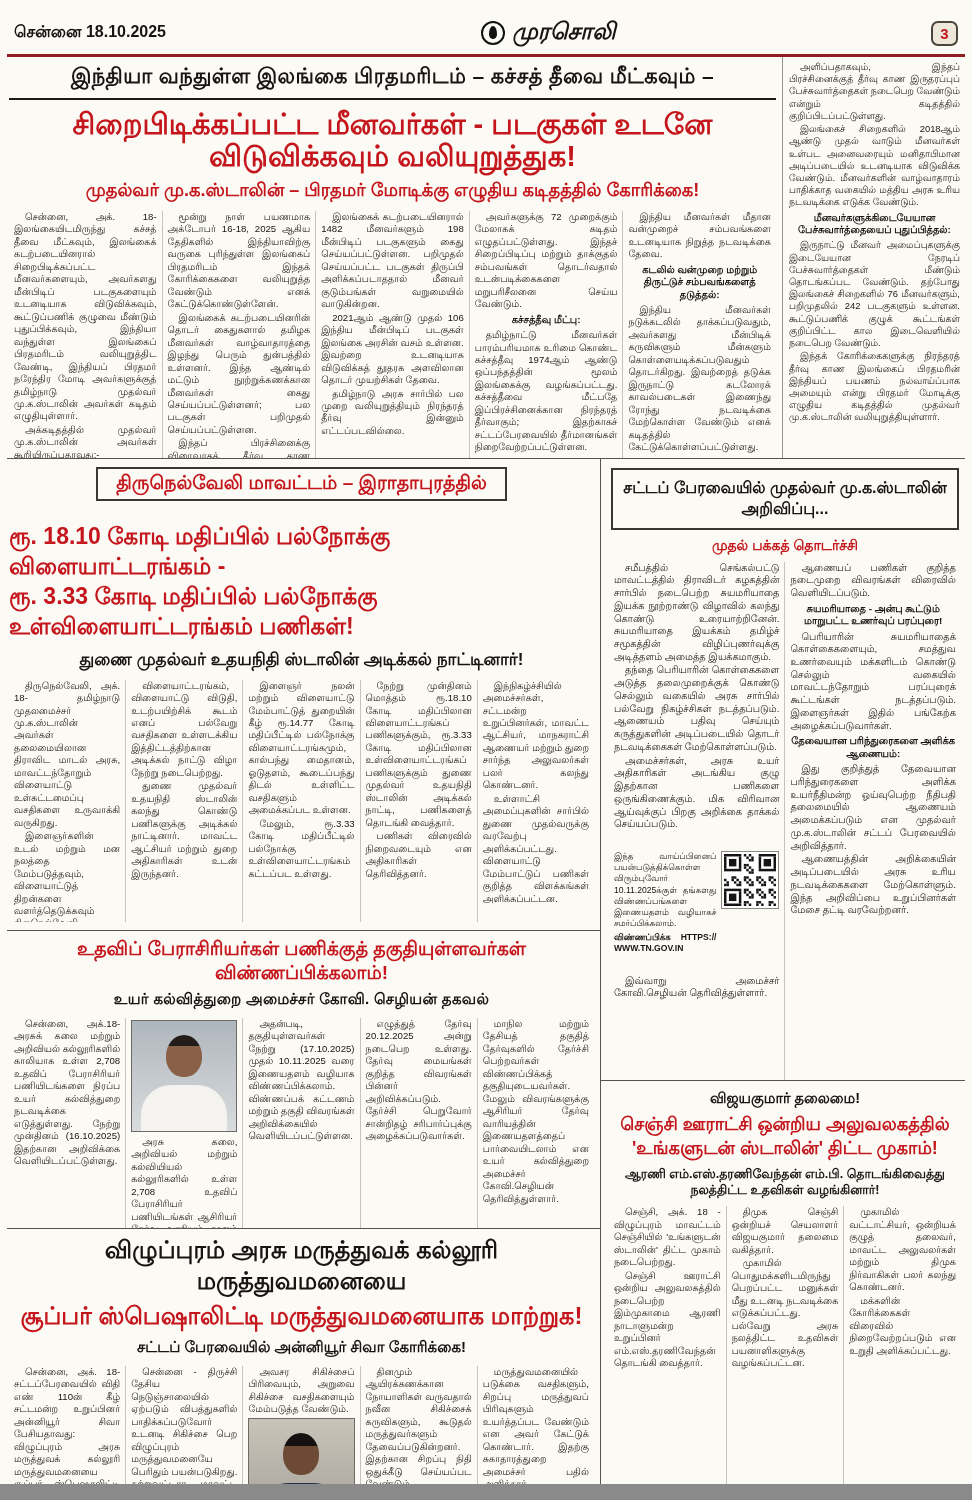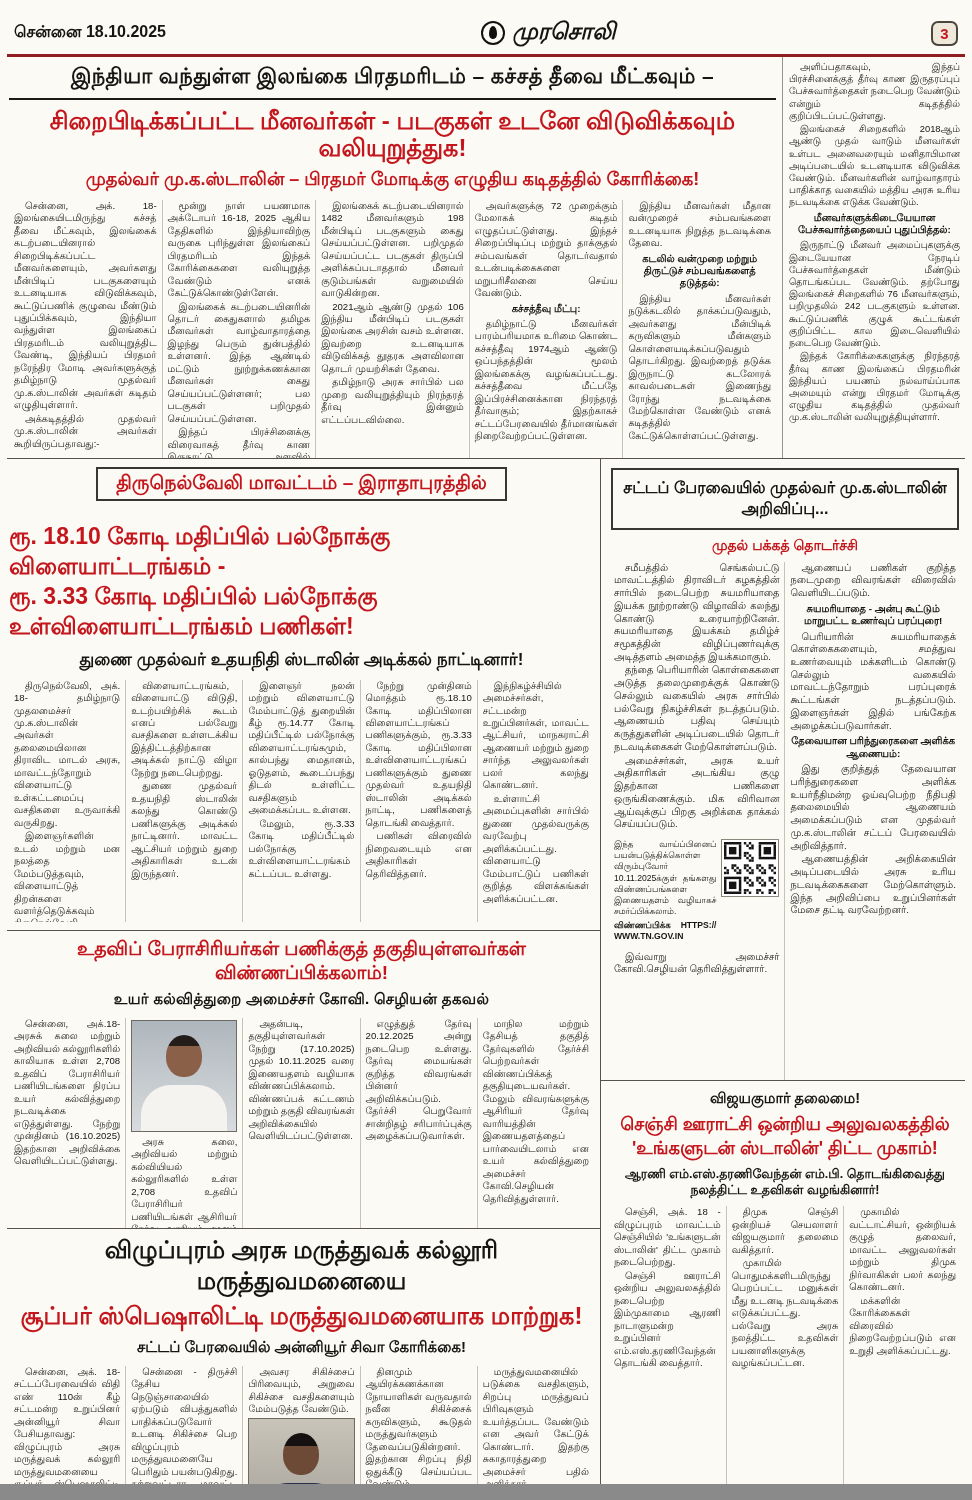--- a/index.html
+++ b/index.html
@@ -20,21 +20,21 @@
   .cols{display:flex;flex:1;overflow:hidden}
   .bcol{flex:1;padding:0 5px;border-right:1px solid #c8c3b6;font-size:9.6px;line-height:1.3;text-align:justify;overflow:hidden}
   .bcol:last-child{border-right:none}
   .bcol p{margin:0 0 1px;text-indent:11px}
   .bcol h4{font-size:9.9px;text-align:center;margin:3px 0;text-indent:0;line-height:1.25}
 
   
   .lead{display:flex;height:402px;border-bottom:1.5px solid #57524a;margin:0 7px;overflow:hidden}
   .lead-main{width:81%;border-right:1px solid #9a958b;padding:2px 6px 0 2px;display:flex;flex-direction:column;overflow:hidden}
   .kicker{font-size:21px;font-weight:bold;text-align:center;padding:5px 0 7px;border-bottom:2.5px solid #1c1a18;letter-spacing:.4px}
-  .lead-headline{color:var(--red);font-size:24px;font-weight:bold;text-align:center;margin-top:8px;line-height:1.12}
+  .lead-headline{color:var(--red);font-size:29px;font-weight:bold;text-align:center;margin-top:8px;line-height:1.12}
   .lead-subhead{color:var(--red);font-size:18px;font-weight:bold;text-align:center;margin:7px 0 8px}
   .lead-side{flex:0 0 19%;padding:4px 5px 0 6px;font-size:9.4px}
 
   
   .main-band{display:flex;flex:1;margin:0 7px;overflow:hidden}
   .left-stack{width:62%;border-right:1.5px solid #57524a;display:flex;flex-direction:column;overflow:hidden}
   .right-stack{width:38%;display:flex;flex-direction:column;overflow:hidden}
   .article{overflow:hidden;display:flex;flex-direction:column}
 
   .tn{height:472px;border-bottom:1.5px solid #57524a;padding:5px 6px 8px 2px}
@@ -66,21 +66,21 @@
   .photo{height:112px;border:1px solid #6f6a61;position:relative;overflow:hidden;margin:2px 0 4px}
   .photo .head{position:absolute;top:14px;left:50%;transform:translateX(-50%);width:36px;height:42px;border-radius:50% 50% 46% 46%;background:linear-gradient(180deg,#241c18 0 26%,#8a6048 26%)}
   .photo .torso{position:absolute;bottom:-10px;left:50%;transform:translateX(-50%);width:86px;height:56px;border-radius:30px 30px 0 0}
   .photo-chezhiyan{background:linear-gradient(180deg,#aeb6bd,#d9dcde)}
   .photo-chezhiyan .torso{background:#f4f3ef}
   .photo-siva{background:linear-gradient(180deg,#c9c4ba,#a49f96)}
   .photo-siva .head{background:linear-gradient(180deg,#141110 0 32%,#6d4a35 32%)}
   .photo-siva .torso{background:#25304a}
 
   
-  .qr-row{display:flex;gap:5px;align-items:flex-start;margin:8px 0}
+  .qr-row{display:flex;gap:5px;align-items:flex-start;margin:20px 0}
   .qr-caption{flex:1;min-width:0}
   .qr-caption p{text-indent:0 !important;font-size:8.6px;line-height:1.3;margin:0}
   .qr-url{font-weight:bold;margin-top:3px !important;word-break:break-all}
   .qr-code{width:58px;height:58px;flex:0 0 auto;background:#fff;border:1px solid #8d887d;padding:2px}
   .qr-code rect{fill:#141414}
 </style>
 </head>
 <body>
 
 <div class="page">

